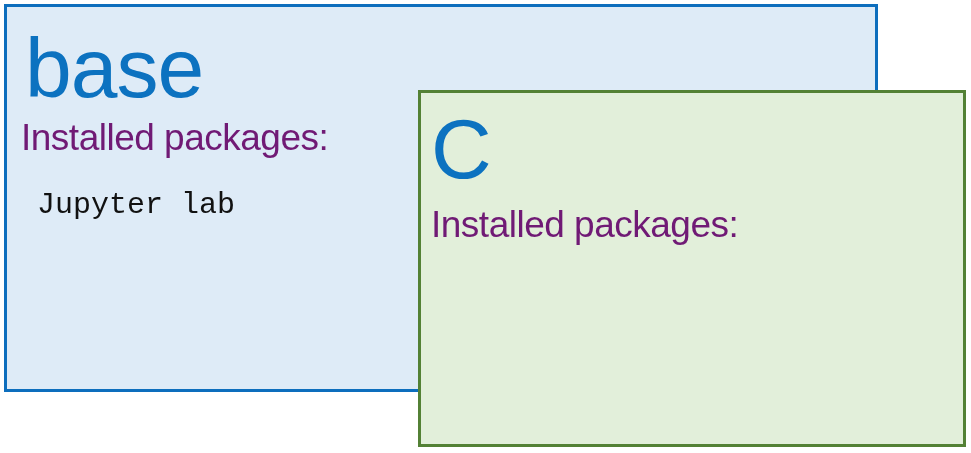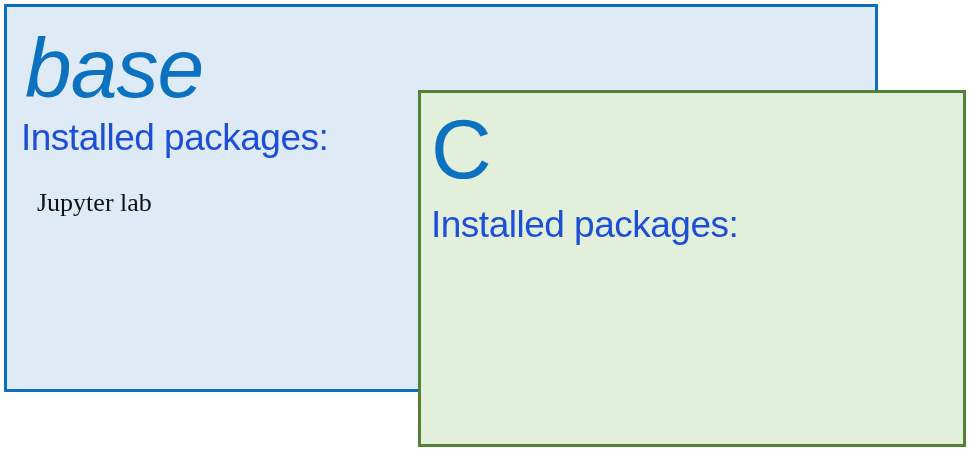--- a/index.html
+++ b/index.html
@@ -38,37 +38,37 @@
     z-index: 2;
   }
   .env-title {
     position: absolute;
     color: #0c72c0;
     font-size: 84px;
     line-height: 1;
     white-space: nowrap;
     letter-spacing: -1px;
   }
-  .env-box.base .env-title { left: 18px; top: 19px; font-style: italic; }
+  .env-box.base .env-title { left: 18px; top: 19px; }
   .env-box.c    .env-title { left: 10px; top: 14px; }
   .env-label {
     position: absolute;
-    color: #1d4ed8;
+    color: #701a75;
     font-size: 37px;
     line-height: 1.15;
     white-space: nowrap;
     letter-spacing: -0.5px;
   }
   .env-box.base .env-label { left: 14px; top: 110px; }
   .env-box.c    .env-label { left: 10px; top: 111px; }
   .env-package {
     position: absolute;
     color: #111111;
-    font-family: Liberation Serif, serif;
-    font-size: 26px;
+    font-family: Liberation Mono, monospace;
+    font-size: 30px;
     line-height: 1.15;
     white-space: nowrap;
   }
   .env-box.base .env-package { left: 30px; top: 181px; }
   .env-box.c    .env-package { left: 58px; top: 177px; }
 </style>
 </head>
 <body>
 
 <div class="canvas">

